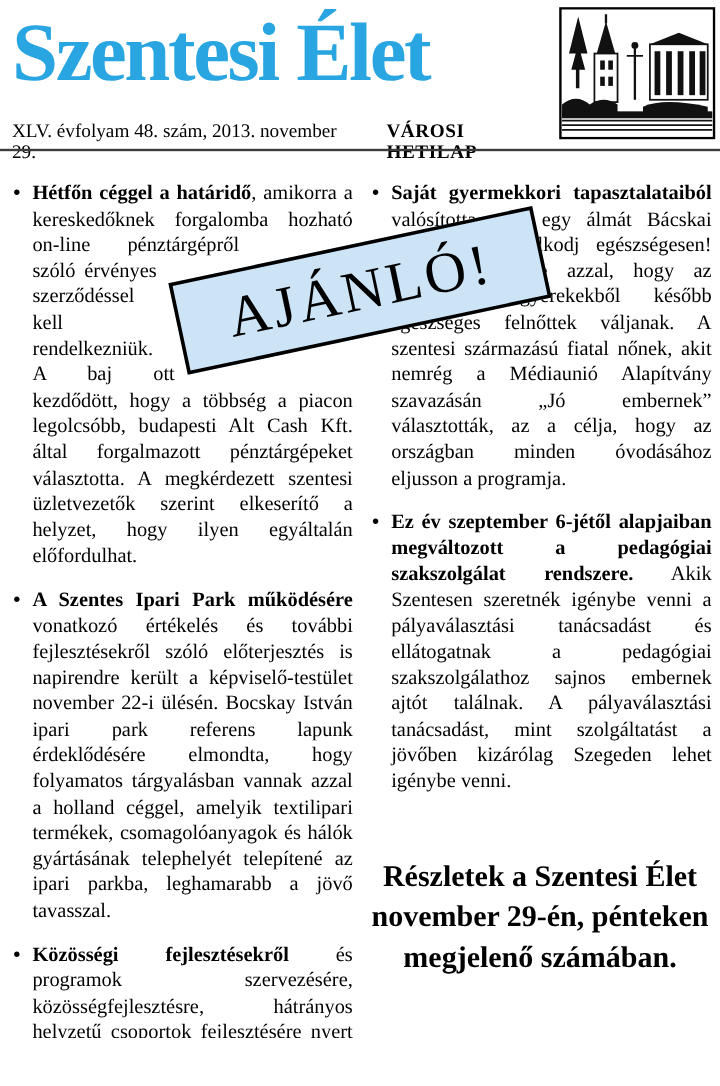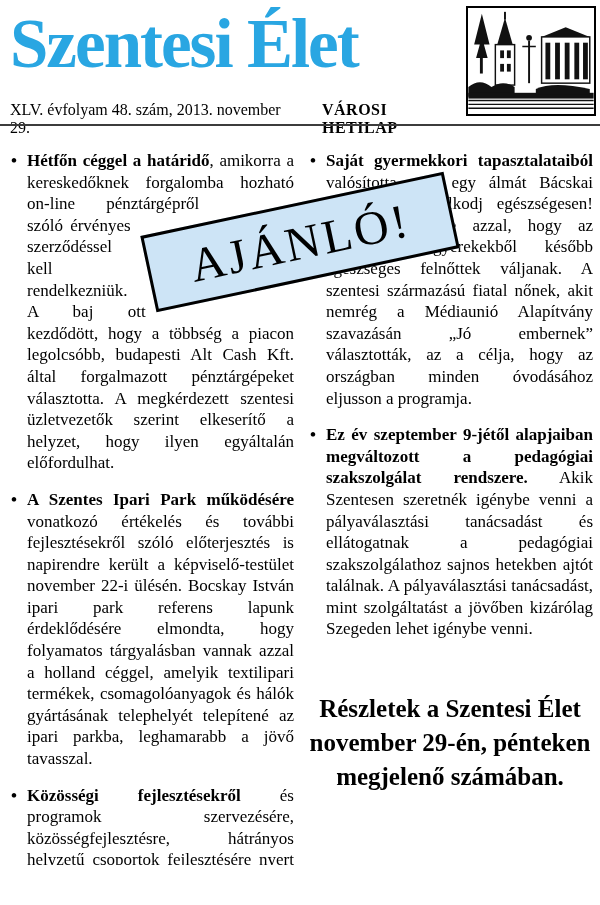--- a/index.html
+++ b/index.html
@@ -153,21 +153,21 @@
     <section class="col">
 
 
       <p class="item">
         <span class="bullet">•</span>
         <b>Saját gyermekkori tapasztalataiból</b><span> valósította meg egy álmát Bácskai Márta a Gondolkodj egészségesen! program vezetője azzal, hogy az óvodáskorú gyerekekből később egészséges felnőttek váljanak. A szentesi származású fiatal nőnek, akit nemrég a Médiaunió Alapítvány szavazásán „Jó embernek” választották, az a célja, hogy az országban minden óvodásához eljusson a programja.</span>
       </p>
 
       <p class="item">
         <span class="bullet">•</span>
-        <b>Ez év szeptember 9-jétől alapjaiban megváltozott a pedagógiai szakszolgálat rendszere.</b><span> Akik Szentesen szeretnék igénybe venni a pályaválasztási tanácsadást és ellátogatnak a pedagógiai szakszolgálathoz sajnos hetekben ajtót találnak. A pályaválasztási tanácsadást, mint szolgáltatást a jövőben kizárólag Szegeden lehet igénybe venni.</span>
+        <b>Ez év szeptember 6-jétől alapjaiban megváltozott a pedagógiai szakszolgálat rendszere.</b><span> Akik Szentesen szeretnék igénybe venni a pályaválasztási tanácsadást és ellátogatnak a pedagógiai szakszolgálathoz sajnos embernek ajtót találnak. A pályaválasztási tanácsadást, mint szolgáltatást a jövőben kizárólag Szegeden lehet igénybe venni.</span>
       </p>
 
       <p class="promo">Részletek a Szentesi Élet november 29-én, pénteken megjelenő számában.</p>
 
     </section>
 
   </main>
 </div>
 
 </body></html>

